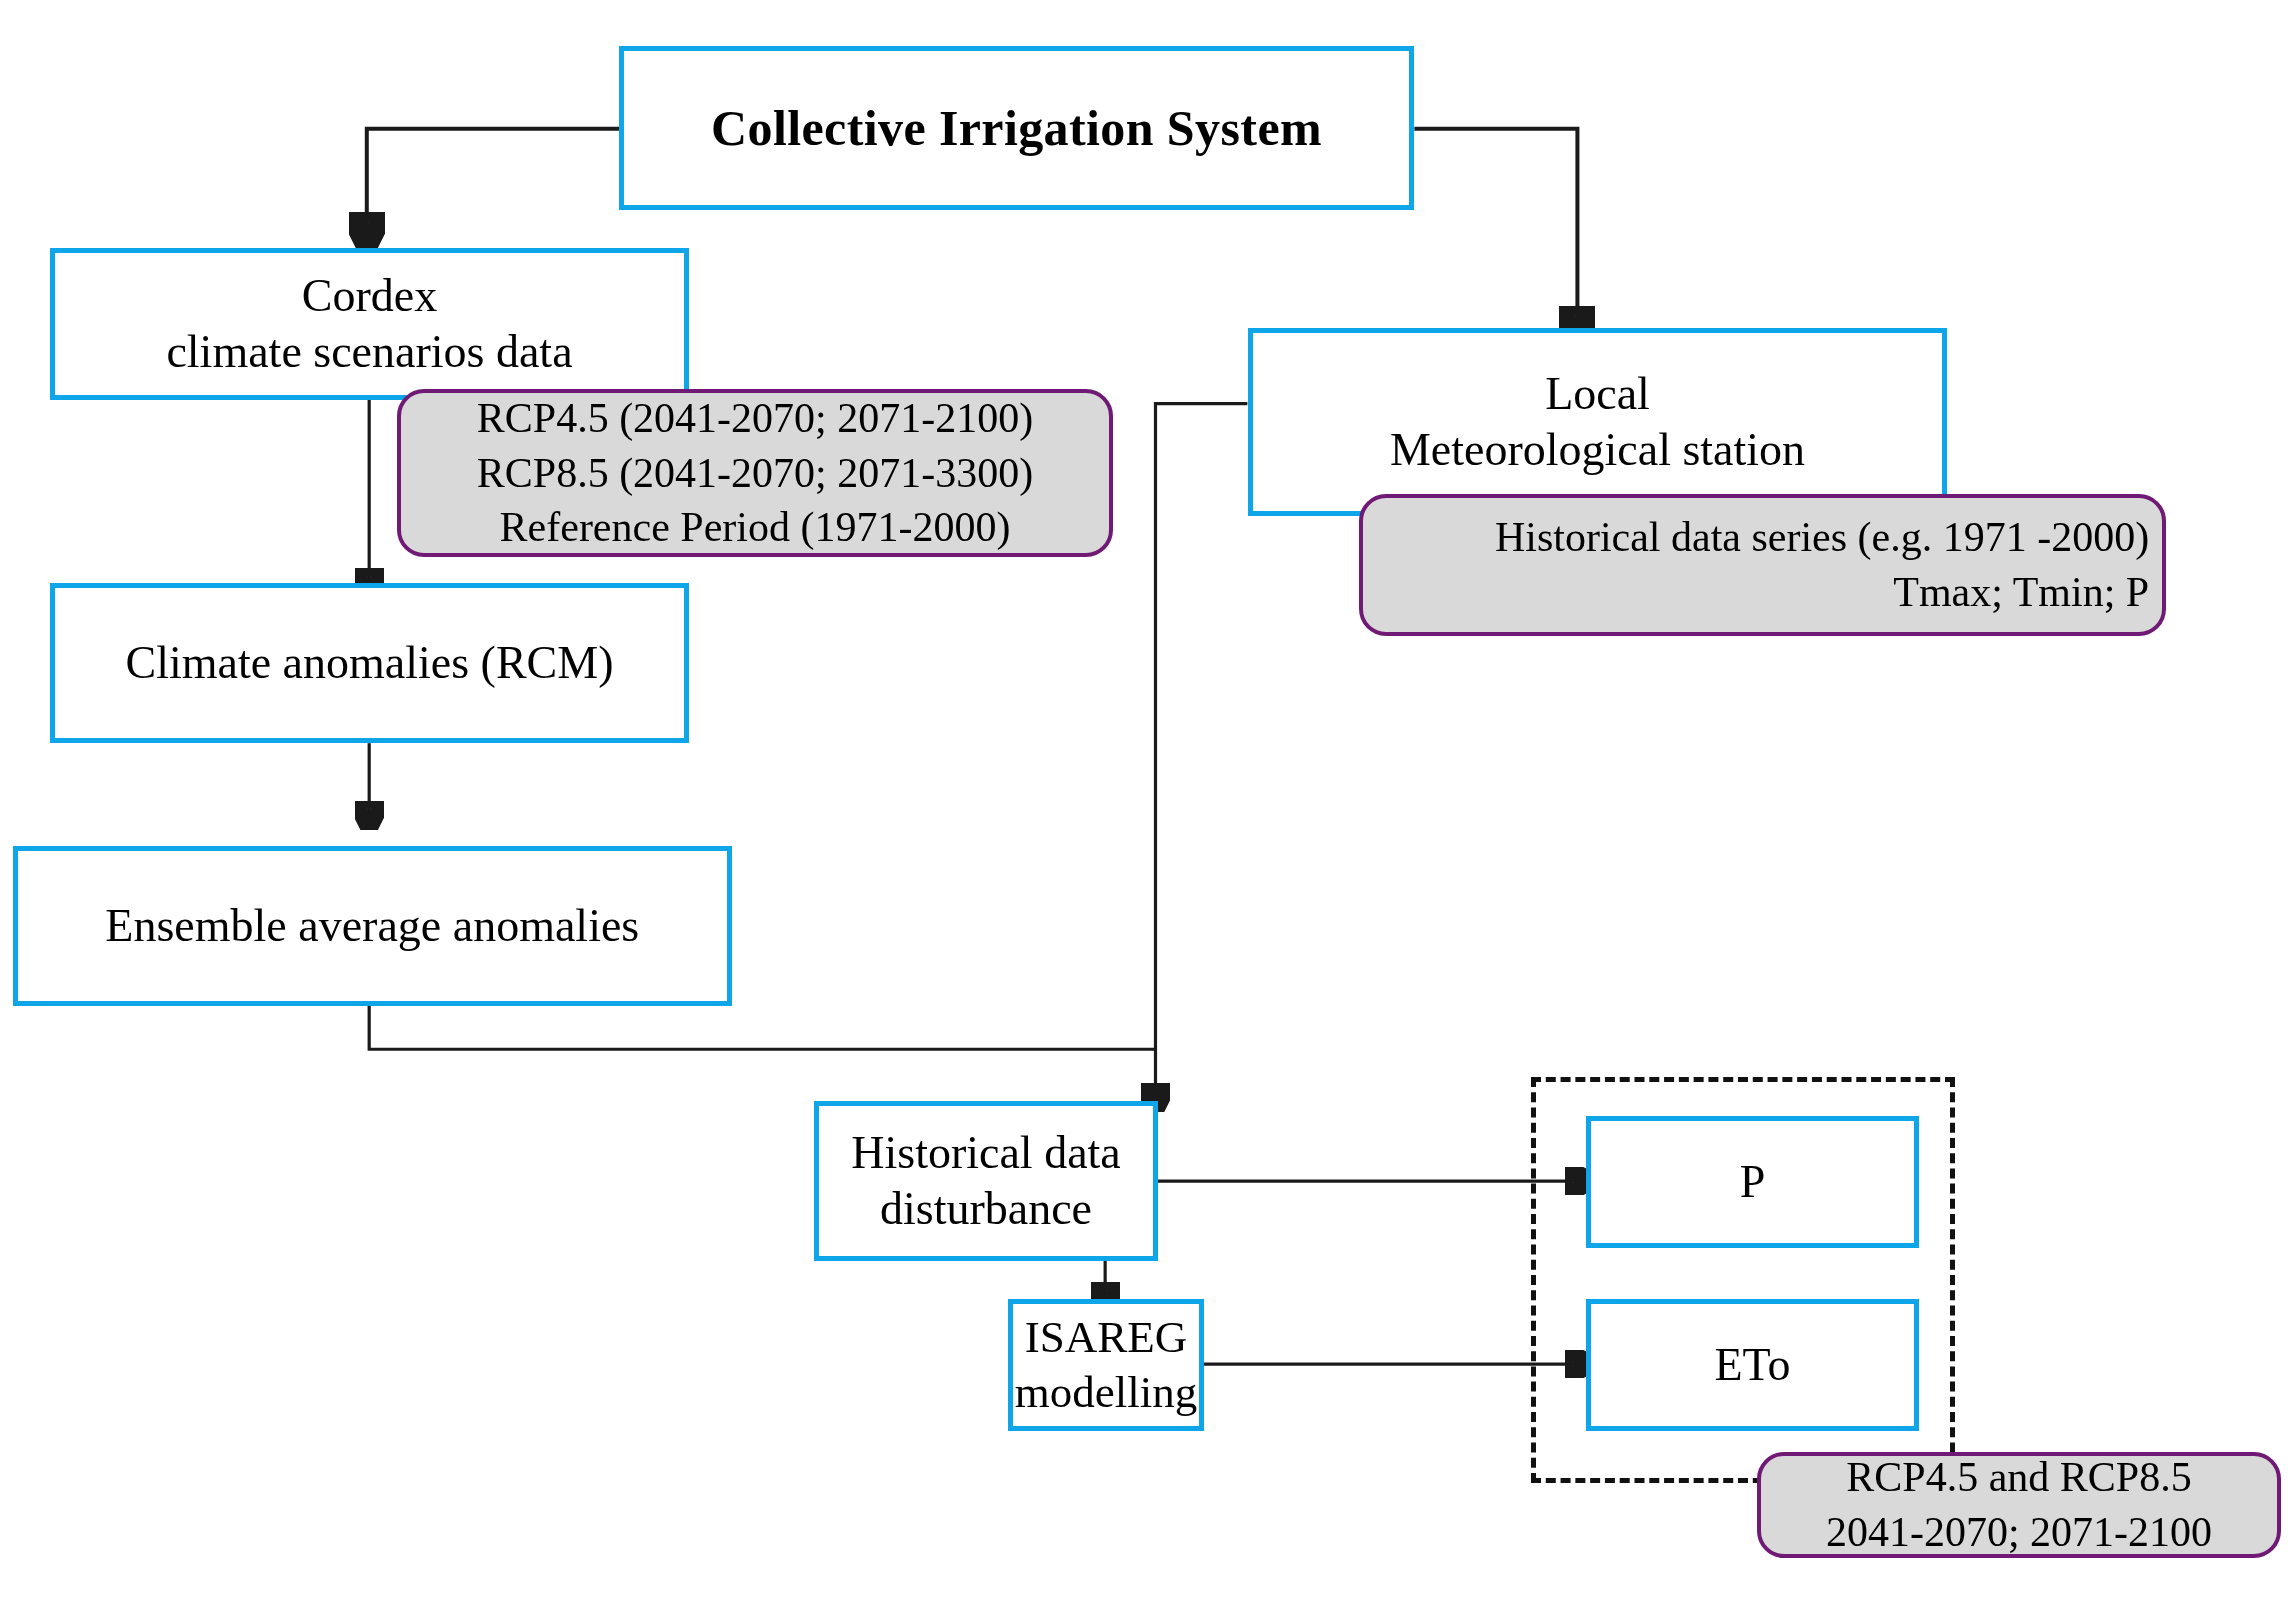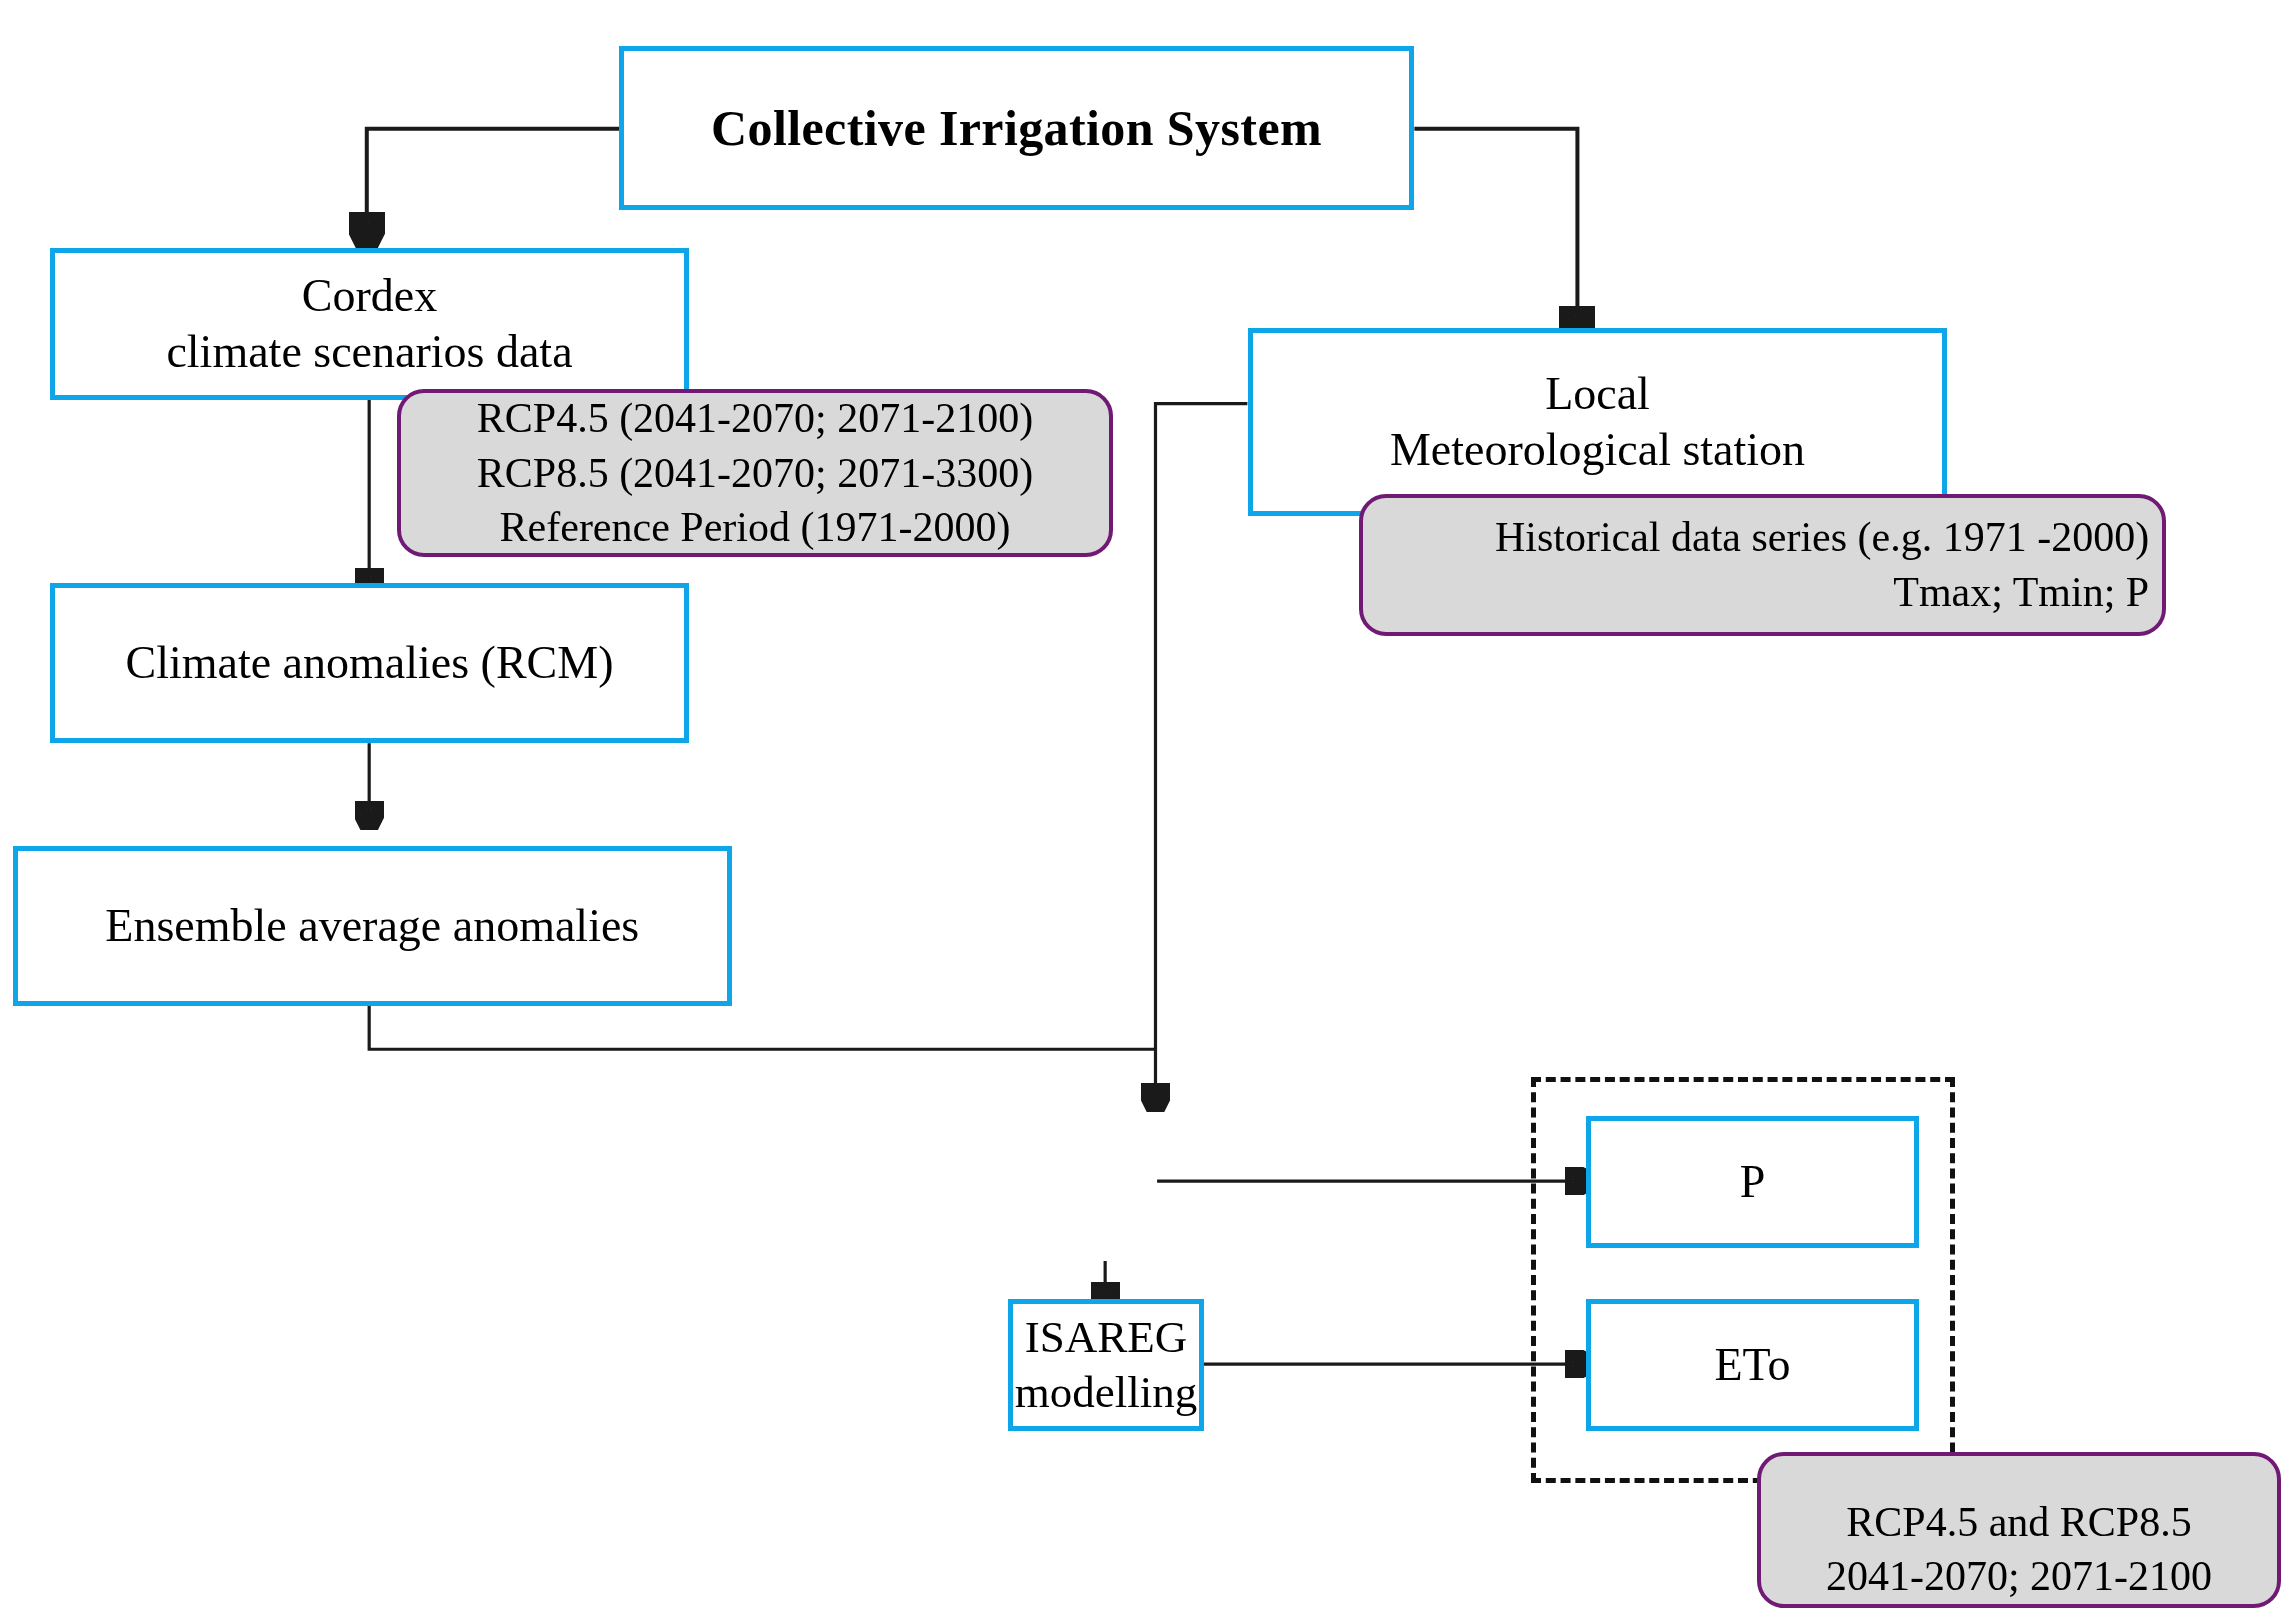--- a/index.html
+++ b/index.html
@@ -84,20 +84,23 @@
     <span class="lbl">Ensemble average  anomalies</span>
   </div>
 
   <div class="node plain" style="left:1248px;top:328px;width:699px;height:188px;">
     <span class="lbl">
       <span>Local</span><br>
       <span>Meteorological station</span>
     </span>
   </div>
 
+  <div class="node plain" style="left:814px;top:1101px;width:344px;height:160px;">
+    <span class="lbl">Historical data disturbance</span>
+  </div>
 
   <div class="node plain-sm" style="left:1008px;top:1299px;width:196px;height:132px;">
     <span class="lbl">
       <span>ISAREG</span><br>
       <span>modelling</span>
     </span>
   </div>
 
   <div class="node plain" style="left:1586px;top:1116px;width:333px;height:132px;">
     <span class="lbl">P</span>
@@ -115,21 +118,21 @@
     </span>
   </div>
 
   <div class="note" style="left:1359px;top:494px;width:807px;height:142px;text-align:right;">
     <span class="lbl">
       <span>Historical data series (e.g. 1971 -2000)</span><br>
       <span>Tmax;  Tmin;  P</span>
     </span>
   </div>
 
-  <div class="note" style="left:1757px;top:1452px;width:524px;height:156px;align-items:flex-end;">
+  <div class="note" style="left:1757px;top:1452px;width:524px;height:106px;">
     <span class="lbl">
       <span>RCP4.5 and RCP8.5</span><br>
       <span>2041-2070; 2071-2100</span>
     </span>
   </div>
 
 </div>
 
 
 </body></html>

